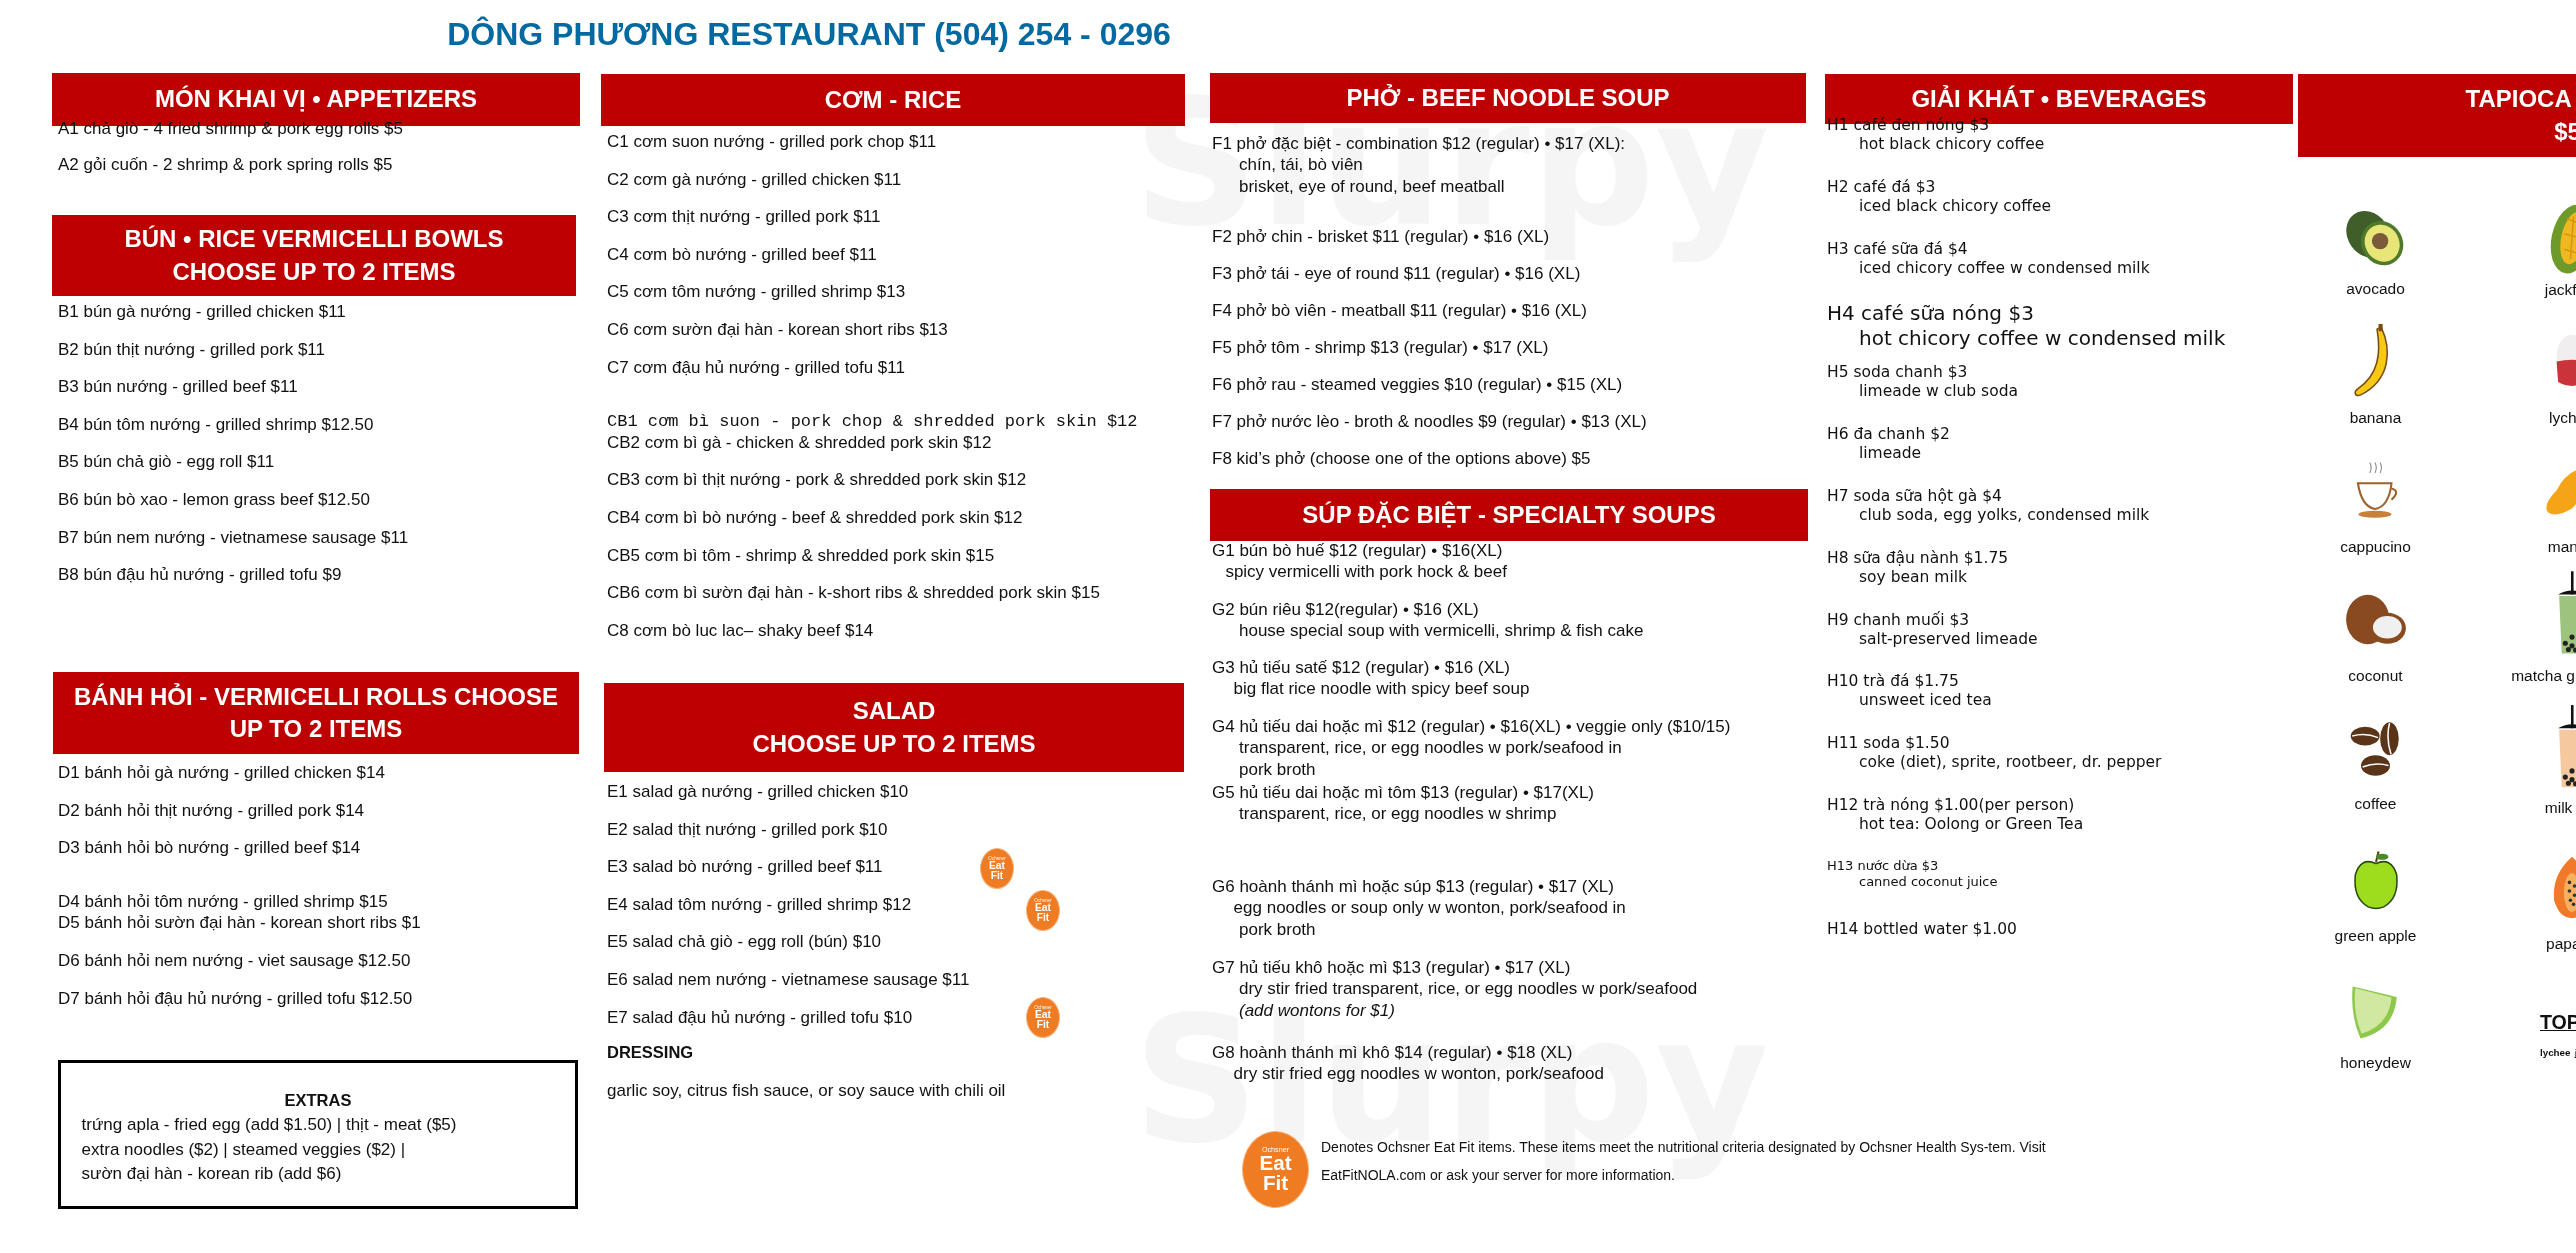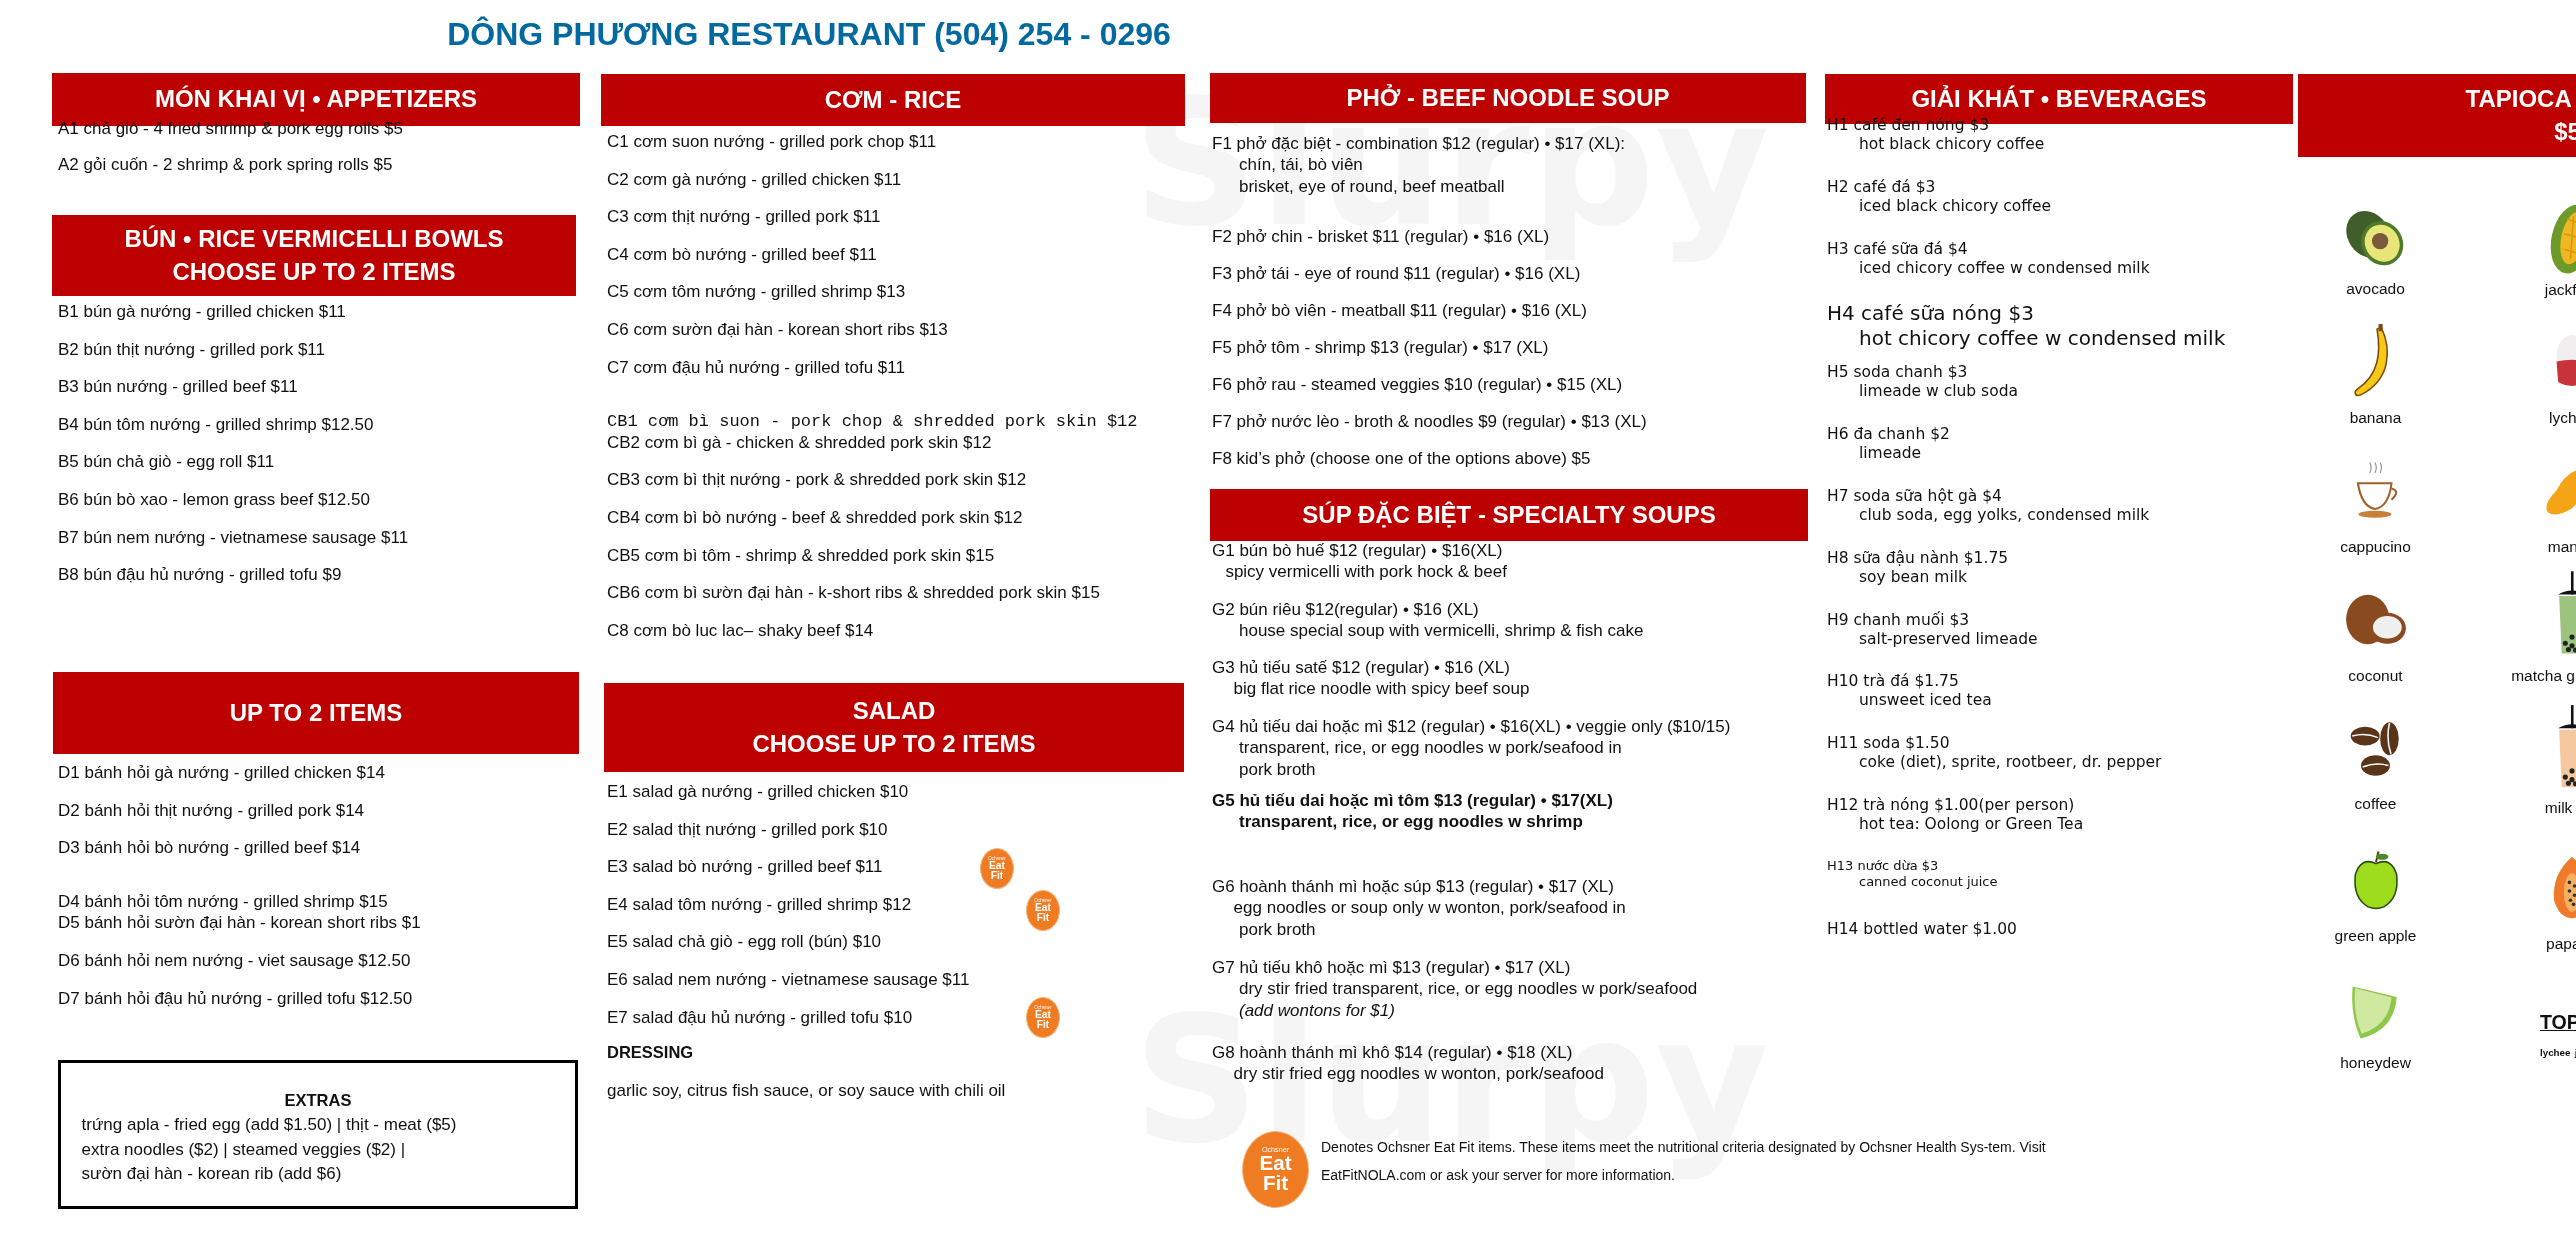--- a/index.html
+++ b/index.html
@@ -54,20 +54,21 @@
   <div class="item" style="top:38px;">B2  bún thịt nướng  -  grilled pork $11</div>
   <div class="item" style="top:75px;">B3  bún nướng  -  grilled beef $11</div>
   <div class="item" style="top:113px;">B4  bún tôm nướng  -  grilled shrimp $12.50</div>
   <div class="item" style="top:150px;">B5  bún chả giò  -  egg roll $11</div>
   <div class="item" style="top:188px;">B6  bún bò xao  -  lemon grass beef $12.50</div>
   <div class="item" style="top:226px;">B7  bún nem nướng - vietnamese sausage $11</div>
   <div class="item" style="top:263px;">B8  bún đậu hủ nướng  -  grilled tofu $9</div>
 </div>
 
 <div class="hdr" style="left:53px; top:660px; width:526px; height:82px; font-size:24px;">
+  <span>BÁNH HỎI - VERMICELLI ROLLS CHOOSE</span>
   <span>UP TO 2 ITEMS</span>
 </div>
 <div class="col" style="left:58px; top:762px;">
   <div class="item" style="top:0px;">D1  bánh hỏi gà nướng - grilled chicken $14</div>
   <div class="item" style="top:38px;">D2  bánh hỏi thịt nướng -  grilled pork $14</div>
   <div class="item" style="top:75px;">D3  bánh hỏi bò nướng - grilled beef $14</div>
   <div class="item" style="top:113px;margin-top:16px;">D4  bánh hỏi tôm nướng - grilled shrimp $15</div>
   <div class="item" style="top:150px;">D5  bánh hỏi sườn đại hàn - korean short ribs $1</div>
   <div class="item" style="top:188px;">D6  bánh hỏi nem nướng -  viet sausage $12.50</div>
   <div class="item" style="top:226px;">D7  bánh hỏi đậu hủ nướng -  grilled tofu $12.50</div>
@@ -164,21 +165,21 @@
   </div>
   <div class="item" style="top:117px;">
     <span>G3  hủ tiếu satế  $12 (regular) • $16 (XL)</span>
     <span class="sub" style="padding-left:21.6px">big flat rice noodle with spicy beef soup</span>
   </div>
   <div class="item" style="top:176px;">
     <span>G4  hủ tiếu dai hoặc mì $12 (regular) • $16(XL) •  veggie only ($10/15)</span>
     <span class="sub">transparent, rice, or egg noodles w pork/seafood in</span>
     <span class="sub">pork broth</span>
   </div>
-  <div class="item" style="top:250px;font-weight:bold;">
+  <div class="item" style="top:242px;">
     <span>G5  hủ tiếu dai hoặc mì tôm $13 (regular) • $17(XL)</span>
     <span class="sub">transparent, rice, or egg noodles w shrimp</span>
   </div>
   <div class="item" style="top:336px;">
     <span>G6  hoành thánh mì hoặc súp  $13 (regular) • $17 (XL)</span>
     <span class="sub" style="padding-left:21.6px">egg noodles or soup only w wonton, pork/seafood in</span>
     <span class="sub">pork broth</span>
   </div>
   <div class="item" style="top:417px;">
     <span>G7  hủ tiếu khô hoặc mì  $13 (regular) • $17 (XL)</span>

